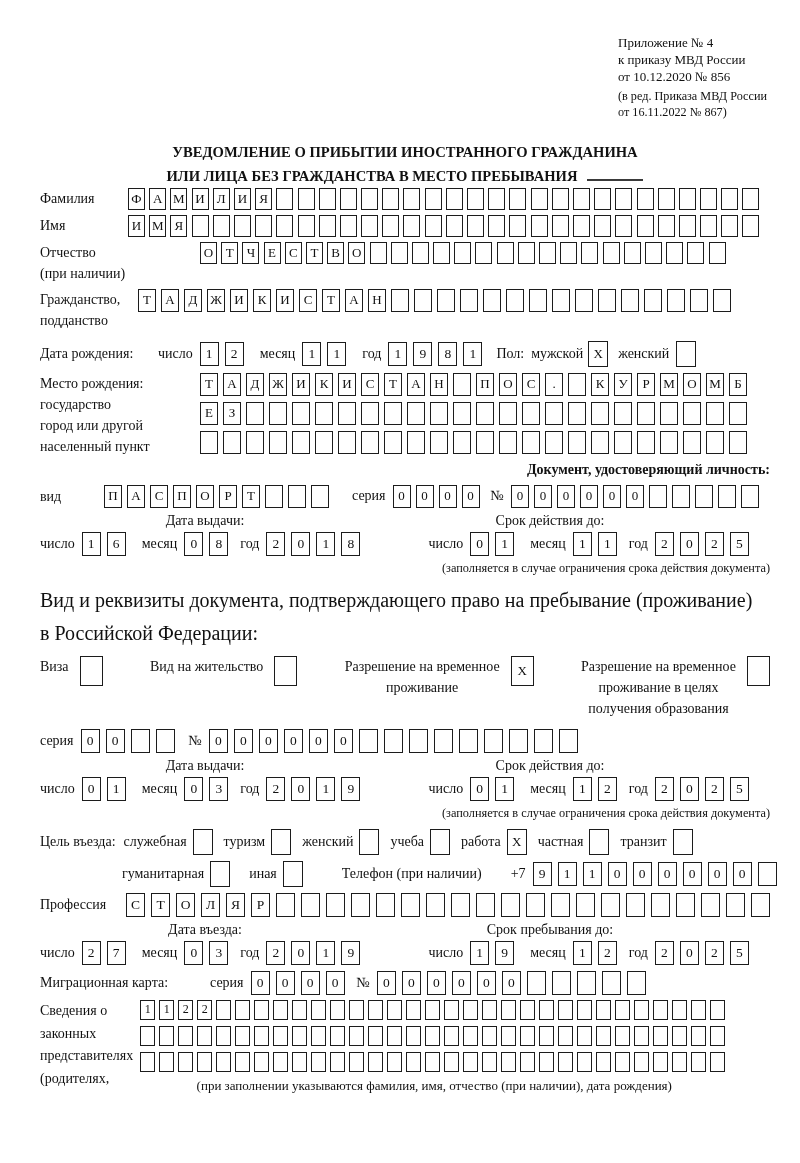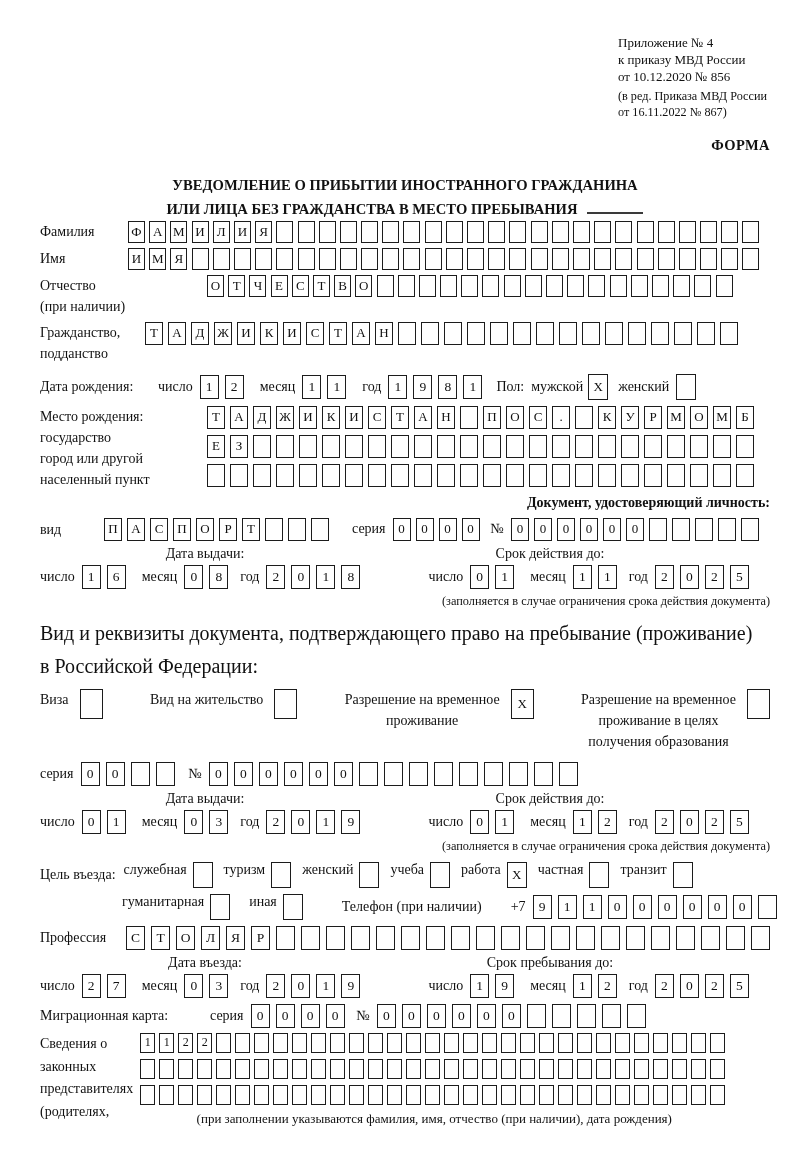--- a/index.html
+++ b/index.html
@@ -8,21 +8,21 @@
         font-family:"Liberation Serif",serif;color:#111;background:#fff;overflow:hidden;}
   
   .appendix{margin-left:578px;font-size:13px;line-height:1.32;}
   .appendix .ed{font-size:12.2px;margin-top:4px;line-height:1.3;}
   .forma{text-align:right;font-weight:bold;font-size:14.5px;margin-top:16px;letter-spacing:.4px;}
   .title{text-align:center;font-weight:bold;font-size:14.6px;margin-top:20px;line-height:1.6;}
   .blank{display:inline-block;width:56px;border-bottom:2.2px solid #3a3a3a;height:.9em;margin-left:10px;}
   .sec1{font-weight:bold;font-size:13.5px;margin-top:26px;margin-bottom:20px;}
   
   .frow{display:flex;align-items:center;margin-bottom:5px;white-space:nowrap;}
-  .frow.top{align-items:flex-start;gap:7px;}
+  .frow.top{align-items:flex-start;}
   .lbl{font-size:14px;flex:0 0 auto;line-height:1.5;}
   .w88{width:88px;} .w100{width:98px;} .w160{width:160px;} .w75{width:78px;}
   .cells{display:flex;flex:0 0 auto;}
   .cb{flex:0 0 auto;display:flex;align-items:center;justify-content:center;
       border:1.7px solid #1c1c1c;background:#fff;font-size:13px;}
   .s .cb{width:17px;height:22px;margin-right:4.2px;}
   .m .cb{width:18px;height:23px;margin-right:5px;}
   .d .cb{width:19px;height:24px;margin-right:6px;font-size:13.5px;}
   .t .cb{width:15.4px;height:20px;margin-right:3.6px;font-size:12px;}
   .chk .cb{width:20px;height:26px;margin:0;}
@@ -31,21 +31,21 @@
   .gap10{margin-left:10px;} .gap18{margin-left:18px;} .gap8{margin-left:8px;} .gap6{margin-left:6px;}
   .center-bold{text-align:right;font-weight:bold;font-size:14px;margin:3px 0 7px 0;}
   .twocol{display:flex;font-size:14px;margin:5px 0 3px 0;}
   .twocol .c1{width:330px;text-align:center;}
   .twocol .c2{width:360px;text-align:center;}
   .note{font-size:12.3px;text-align:right;margin:1px 0 8px 0;}
   .plain{font-size:20px;line-height:1.65;}
   .vrow{display:flex;align-items:flex-start;justify-content:space-between;margin:6px 0 10px 0;}
   .vopt{display:flex;align-items:flex-start;}
   .vopt .vl{font-size:14px;line-height:1.5;margin-right:11px;text-align:center;}
-  .pit{display:flex;margin-right:11px;}
+  .pit{display:flex;align-items:center;margin-right:11px;}
   .pit .pl{font-size:14px;margin-right:6px;}
   .reps{display:flex;align-items:flex-start;margin-top:4px;}
   .reps .lblcol{width:100px;font-size:14px;line-height:1.62;flex:0 0 auto;}
   .reps .cellcol{flex:0 0 auto;}
   .reps .cellcol .cells{margin-bottom:6px;}
   .repnote{font-size:13px;text-align:center;margin-top:4px;white-space:nowrap;}
   .mt10{margin-top:10px;} .mt6{margin-top:6px;}
 </style>
 </head>
 <body>
@@ -55,21 +55,20 @@
   <div class="appendix">
     <div>Приложение № 4</div>
     <div>к приказу МВД России</div>
     <div>от 10.12.2020 № 856</div>
     <div class="ed">
       <div>(в ред. Приказа МВД России</div>
       <div>от 16.11.2022 № 867)</div>
     </div>
   </div>
 
-  <div class="forma">ФОРМА</div>
 
   <div class="title">
     <div>УВЕДОМЛЕНИЕ О ПРИБЫТИИ ИНОСТРАННОГО ГРАЖДАНИНА</div>
     <div><span>ИЛИ ЛИЦА БЕЗ ГРАЖДАНСТВА В МЕСТО ПРЕБЫВАНИЯ</span><span class="blank"></span></div>
   </div>
 
 
   <div class="frow">
     <span class="lbl w88">Фамилия</span>
     <span class="cells s">

